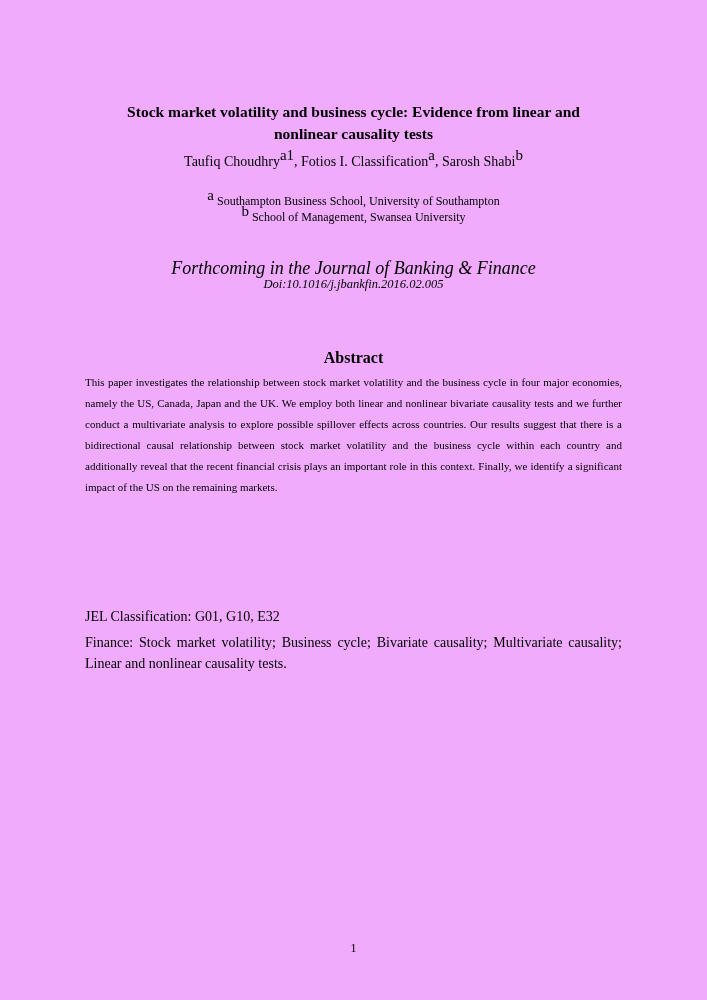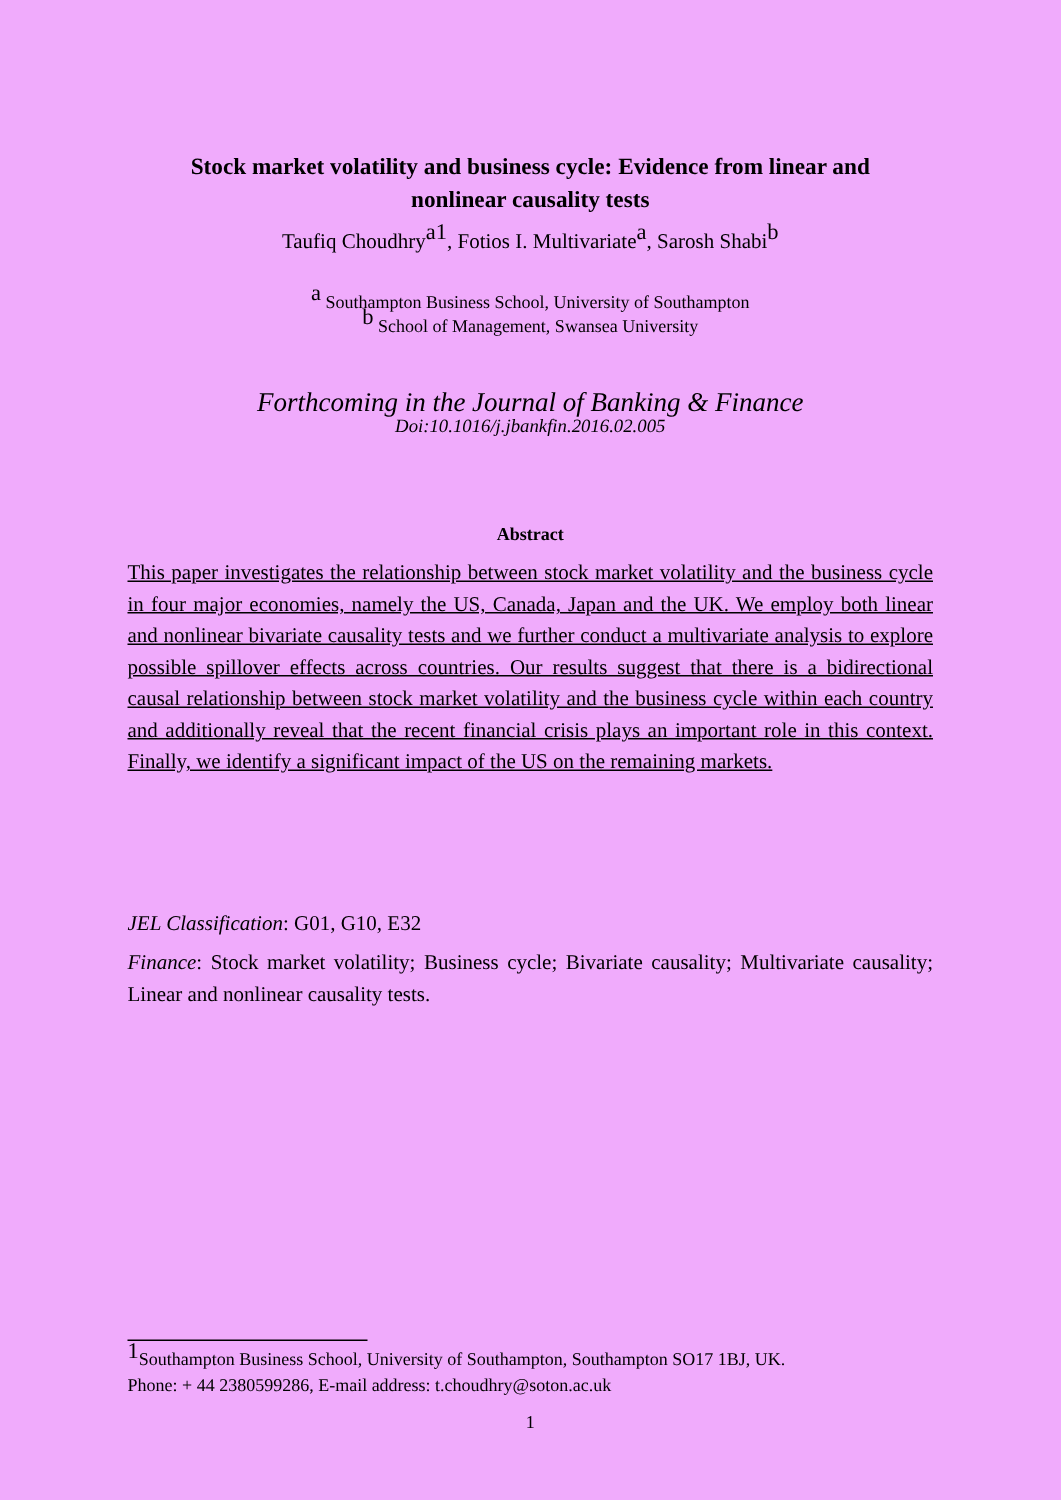--- a/index.html
+++ b/index.html
@@ -37,42 +37,41 @@
     line-height: 16px;
   }
   .journal {
     top: 260px;
     font-style: italic;
   }
   .journal .j-line1 { font-size: 18px; line-height: 17px; }
   .journal .j-line2 { font-size: 12.5px; line-height: 15px; }
   .abstract-heading {
     top: 349px;
-    font-size: 12px;
+    font-size: 16px;
     font-weight: bold;
   }
   .abstract-body {
     top: 372px;
-    font-size: 14px;
+    font-size: 11px;
     line-height: 21px;
     text-align: justify;
-    text-decoration: underline;
   }
   .jel {
     top: 606px;
     font-size: 14px;
     line-height: 21px;
   }
   .keywords {
     top: 632px;
     font-size: 14px;
     line-height: 21px;
     text-align: justify;
   }
-  .italic-label { font-style: italic; }
+  .italic-label { }
   .footnote {
     top: 893px;
     font-size: 12px;
     line-height: 16.5px;
   }
   .footnote-rule {
     width: 160px;
     border-top: 1.5px solid #000;
     margin-bottom: 4px;
   }
@@ -85,21 +84,21 @@
 <body>
 
 <div class="page">
 
   <div class="block title centered">
     <div>Stock market volatility and business cycle: Evidence from linear and</div>
     <div>nonlinear causality tests</div>
   </div>
 
   <div class="block authors centered">
-    <span>Taufiq Choudhry</span><sup>a1</sup><span>, </span><span>Fotios I. Multivariate</span><sup>a</sup><span>, </span><span>Sarosh Shabi</span><sup>b</sup>
+    <span>Taufiq Choudhry</span><sup>a1</sup><span>, </span><span>Fotios I. Classification</span><sup>a</sup><span>, </span><span>Sarosh Shabi</span><sup>b</sup>
   </div>
 
   <div class="block affil centered">
     <div><sup>a</sup><span> Southampton Business School, University of Southampton</span></div>
     <div><sup>b</sup><span> School of Management, Swansea University</span></div>
   </div>
 
   <div class="block journal centered">
     <div class="j-line1">Forthcoming in the Journal of Banking &amp; Finance</div>
     <div class="j-line2">Doi:10.1016/j.jbankfin.2016.02.005</div>
@@ -110,21 +109,16 @@
   <div class="block abstract-body">This paper investigates the relationship between stock market volatility and the business cycle in four major economies, namely the US, Canada, Japan and the UK. We employ both linear and nonlinear bivariate causality tests and we further conduct a multivariate analysis to explore possible spillover effects across countries. Our results suggest that there is a bidirectional causal relationship between stock market volatility and the business cycle within each country and additionally reveal that the recent financial crisis plays an important role in this context. Finally, we identify a significant impact of the US on the remaining markets.</div>
 
   <div class="block jel">
     <span class="italic-label">JEL Classification</span><span>: G01, G10, E32</span>
   </div>
 
   <div class="block keywords">
     <span class="italic-label">Finance</span><span>: Stock market volatility; Business cycle; Bivariate causality; Multivariate causality; Linear and nonlinear causality tests.</span>
   </div>
 
-  <div class="block footnote">
-    <div class="footnote-rule"></div>
-    <div><sup>1</sup><span>Southampton Business School, University of Southampton, Southampton SO17 1BJ, UK.</span></div>
-    <div>Phone: + 44 2380599286, E-mail address: t.choudhry@soton.ac.uk</div>
-  </div>
 
   <div class="block page-number centered">1</div>
 
 </div>
 
 </body></html>

